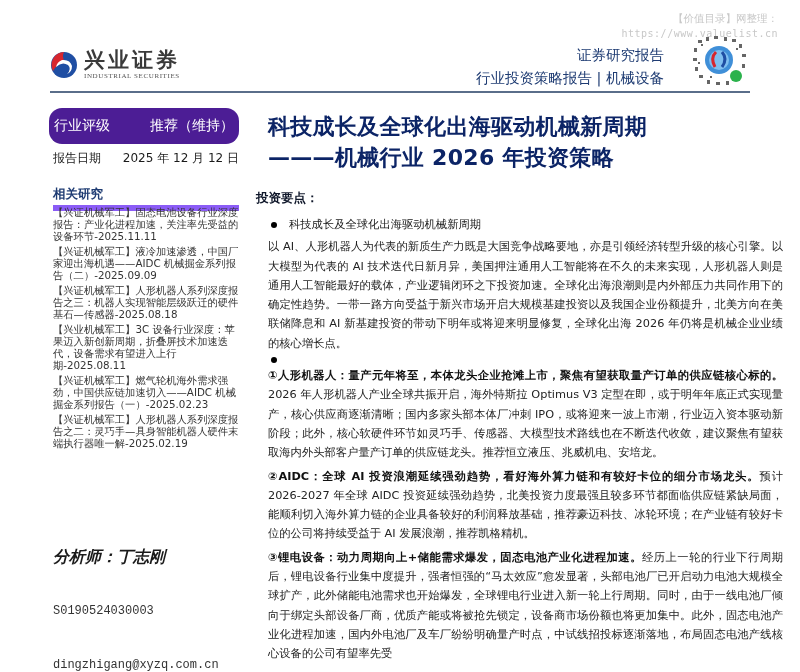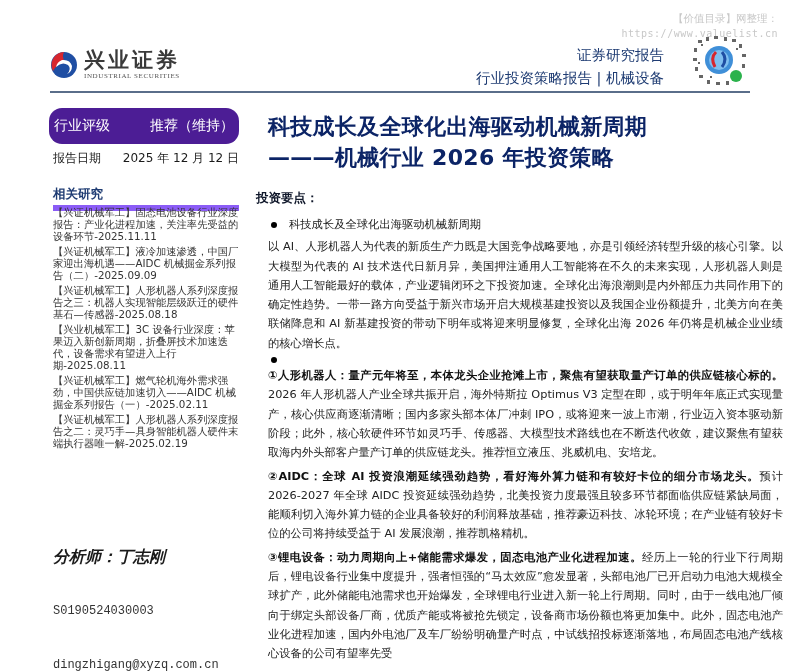--- a/index.html
+++ b/index.html
@@ -103,21 +103,21 @@
   <span>报告日期</span>
   <span>2025 年 12 月 12 日</span>
 </div>
 
 <div class="related-title">相关研究</div>
 <div class="related-list">
   <div class="related-item">【兴证机械军工】固态电池设备行业深度报告：产业化进程加速，关注率先受益的设备环节-2025.11.11</div>
   <div class="related-item">【兴证机械军工】液冷加速渗透，中国厂家迎出海机遇——AIDC 机械掘金系列报告（二）-2025.09.09</div>
   <div class="related-item">【兴证机械军工】人形机器人系列深度报告之三：机器人实现智能层级跃迁的硬件基石—传感器-2025.08.18</div>
   <div class="related-item">【兴业机械军工】3C 设备行业深度：苹果迈入新创新周期，折叠屏技术加速迭代，设备需求有望进入上行期-2025.08.11</div>
-  <div class="related-item">【兴证机械军工】燃气轮机海外需求强劲，中国供应链加速切入——AIDC 机械掘金系列报告（一）-2025.02.11</div>
+  <div class="related-item">【兴证机械军工】燃气轮机海外需求强劲，中国供应链加速切入——AIDC 机械掘金系列报告（一）-2025.02.23</div>
   <div class="related-item">【兴证机械军工】人形机器人系列深度报告之二：灵巧手—具身智能机器人硬件末端执行器唯一解-2025.02.19</div>
 </div>
 
 <div class="analysts">
   <div class="analyst-name">分析师：丁志刚</div>
   <div class="analyst-line">S0190524030003</div>
   <div class="analyst-line">dingzhigang@xyzq.com.cn</div>
   <div class="analyst-name">分析师：石康</div>
   <div class="analyst-line">S1220517040001</div>
   <div class="analyst-line">shikang@xyzq.com.cn</div>

